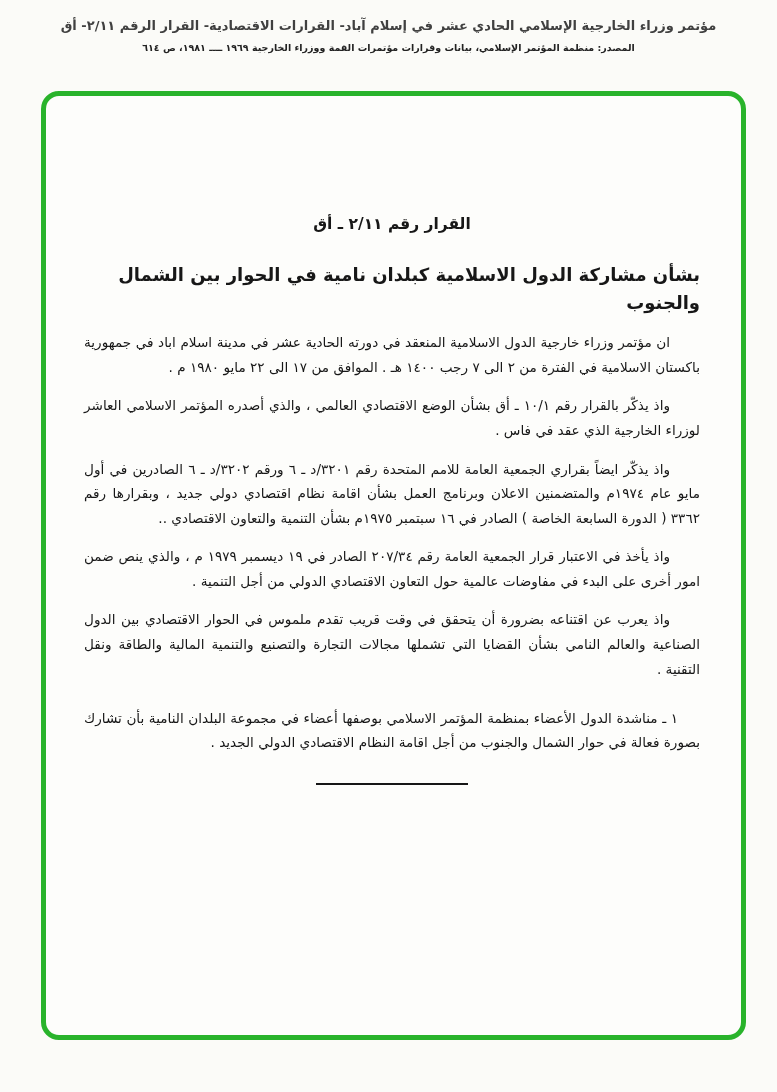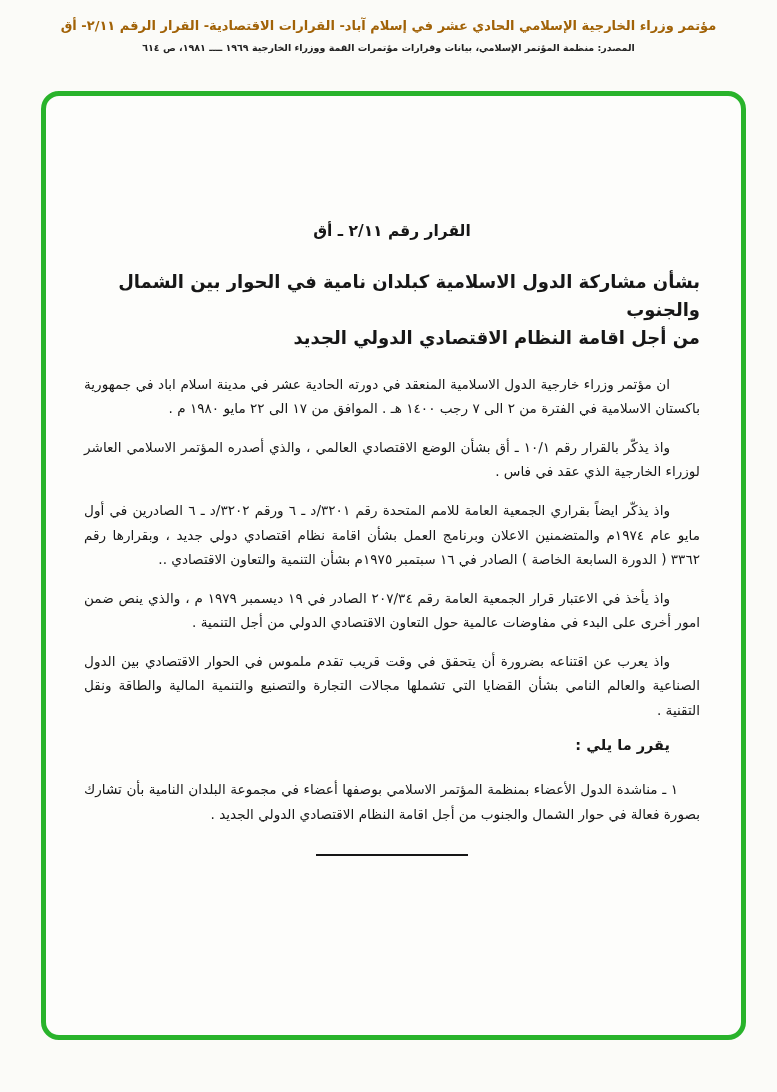--- a/index.html
+++ b/index.html
@@ -13,21 +13,21 @@
     overflow: hidden;
   }
   .page-header {
     direction: rtl;
     text-align: center;
     padding-top: 18px;
   }
   .hdr-title {
     font-size: 13px;
     font-weight: bold;
-    color: #a16207;
+    color: #404040;
     padding: 0 30px;
   }
   .hdr-source {
     font-size: 9.5px;
     font-weight: bold;
     color: #222;
     margin-top: 9px;
     padding: 0 44px;
   }
   .frame {
@@ -35,21 +35,21 @@
     left: 41px;
     top: 91px;
     width: 695px;
     height: 939px;
     border: 5px solid #29b32b;
     border-radius: 18px;
     background: #fdfdfb;
   }
   .content {
     position: absolute;
-    top: 222px;
+    top: 215px;
     left: 84px;
     width: 616px;
     direction: rtl;
   }
   .res-number {
     text-align: center;
     font-size: 15.5px;
     font-weight: 600;
     margin-bottom: 28px;
     letter-spacing: 0.5px;
@@ -98,32 +98,30 @@
   <div class="hdr-source">المصدر: منظمة المؤتمر الإسلامي، بيانات وقرارات مؤتمرات القمة ووزراء الخارجية ١٩٦٩ ــــ ١٩٨١، ص ٦١٤</div>
 </header>
 
 <div class="frame"></div>
 
 <main class="content">
 
   <div class="res-number">القرار رقم ٢/١١ ـ أق</div>
 
   <div class="res-subject">بشأن مشاركة الدول الاسلامية كبلدان نامية في الحوار بين الشمال والجنوب</div>
-  <div class="res-subject last">من أجل اقامة النظام الاقتصادي الدولي الجديد</div>
 
   <p class="para">ان مؤتمر وزراء خارجية الدول الاسلامية المنعقد في دورته الحادية عشر في مدينة اسلام اباد في جمهورية باكستان الاسلامية في الفترة من ٢ الى ٧ رجب ١٤٠٠ هـ . الموافق من ١٧ الى ٢٢ مايو ١٩٨٠ م .</p>
 
   <p class="para">واذ يذكّر بالقرار رقم ١٠/١ ـ أق بشأن الوضع الاقتصادي العالمي ، والذي أصدره المؤتمر الاسلامي العاشر لوزراء الخارجية الذي عقد في فاس .</p>
 
   <p class="para">واذ يذكّر ايضاً بقراري الجمعية العامة للامم المتحدة رقم ٣٢٠١/د ـ ٦ ورقم ٣٢٠٢/د ـ ٦ الصادرين في أول مايو عام ١٩٧٤م والمتضمنين الاعلان وبرنامج العمل بشأن اقامة نظام اقتصادي دولي جديد ، وبقرارها رقم ٣٣٦٢ ( الدورة السابعة الخاصة ) الصادر في ١٦ سبتمبر ١٩٧٥م بشأن التنمية والتعاون الاقتصادي ..</p>
 
 
   <p class="para">واذ يأخذ في الاعتبار قرار الجمعية العامة رقم ٢٠٧/٣٤ الصادر في ١٩ ديسمبر ١٩٧٩ م ، والذي ينص ضمن امور أخرى على البدء في مفاوضات عالمية حول التعاون الاقتصادي الدولي من أجل التنمية .</p>
 
   <p class="para">واذ يعرب عن اقتناعه بضرورة أن يتحقق في وقت قريب تقدم ملموس في الحوار الاقتصادي بين الدول الصناعية والعالم النامي بشأن القضايا التي تشملها مجالات التجارة والتصنيع والتنمية المالية والطاقة ونقل التقنية .</p>
 
-  <p class="decision-intro">يقرر ما يلي :</p>
 
   <p class="decision-item">١ ـ مناشدة الدول الأعضاء بمنظمة المؤتمر الاسلامي بوصفها أعضاء في مجموعة البلدان النامية بأن تشارك بصورة فعالة في حوار الشمال والجنوب من أجل اقامة النظام الاقتصادي الدولي الجديد .</p>
 
   <hr class="end-divider">
 
 </main>
 
 </body></html>

